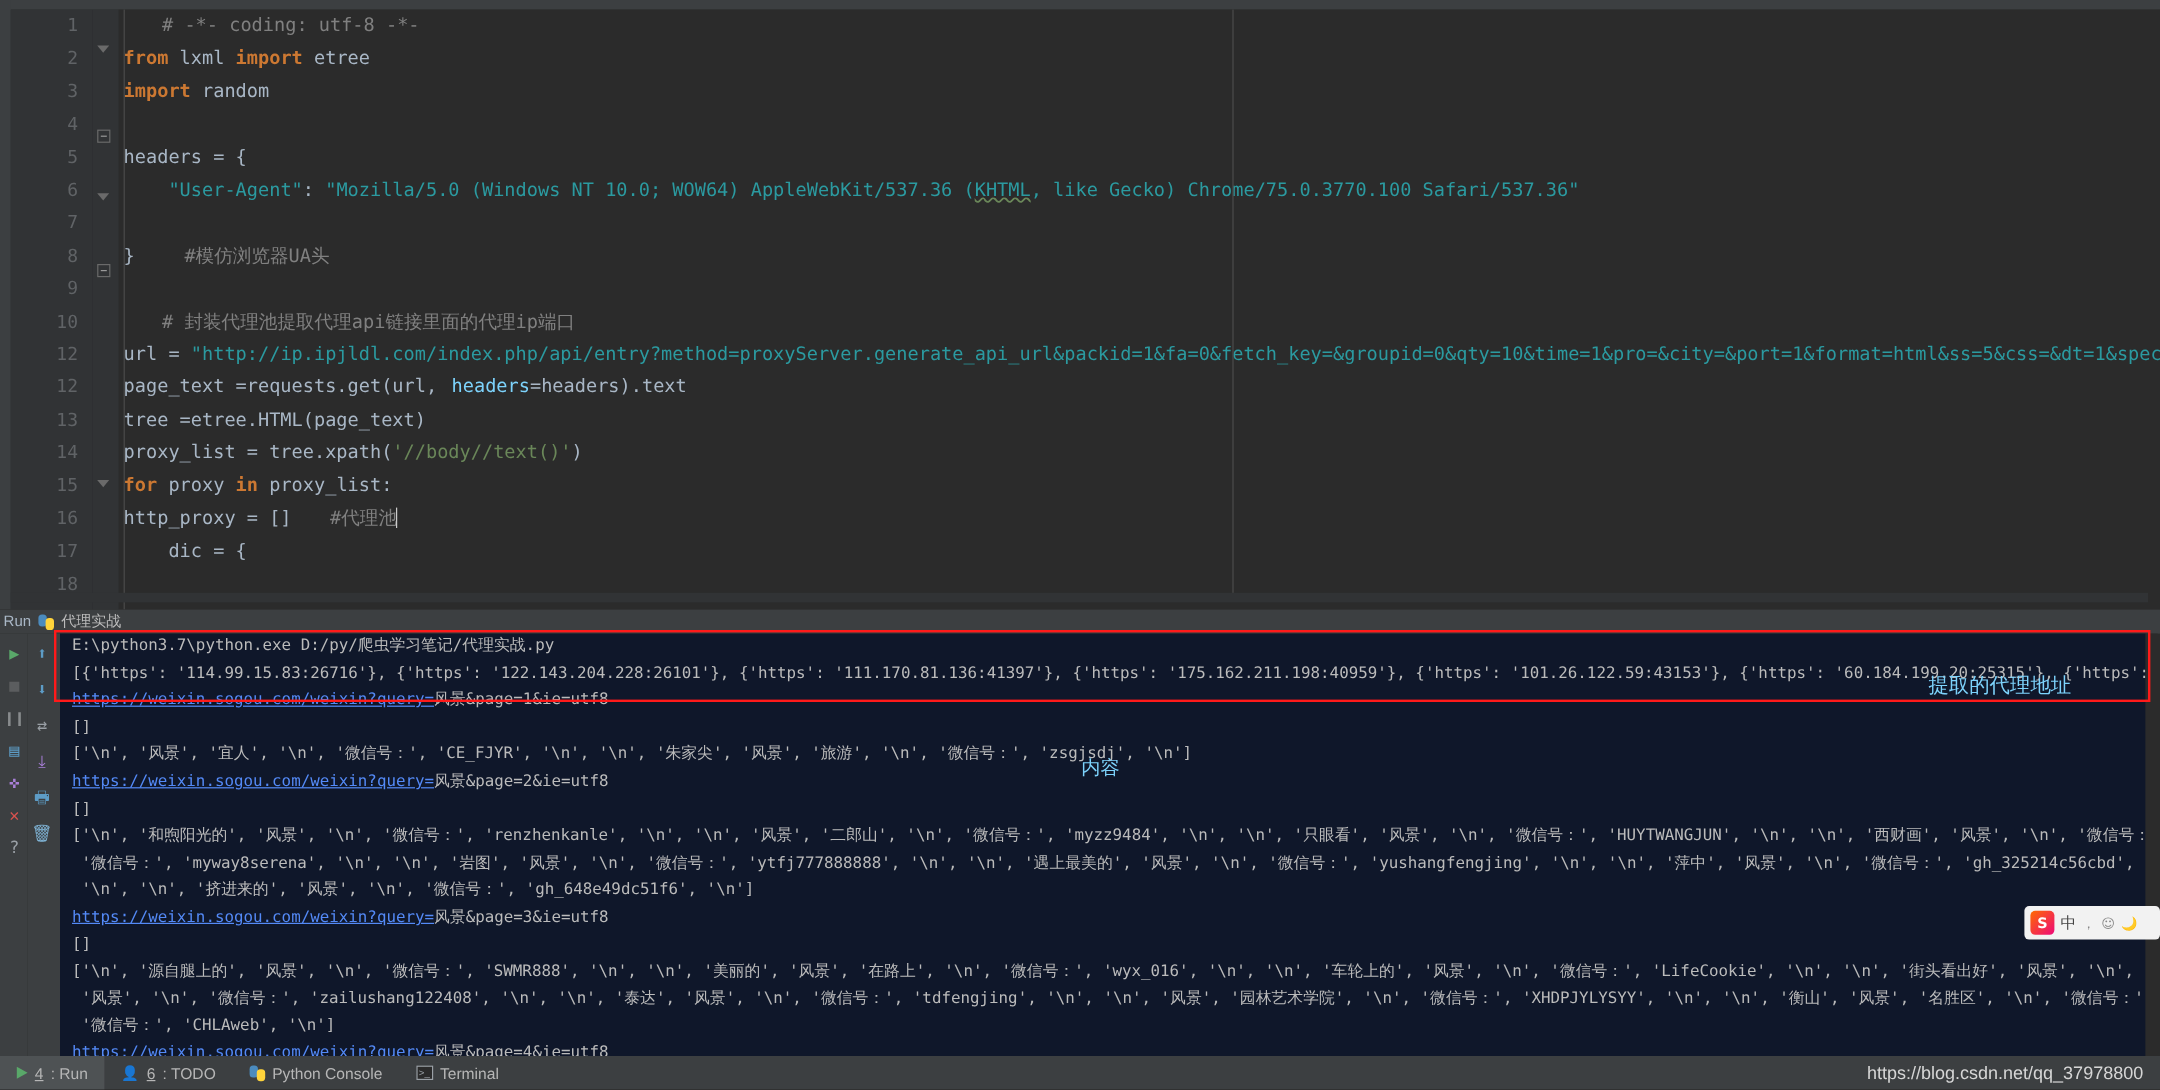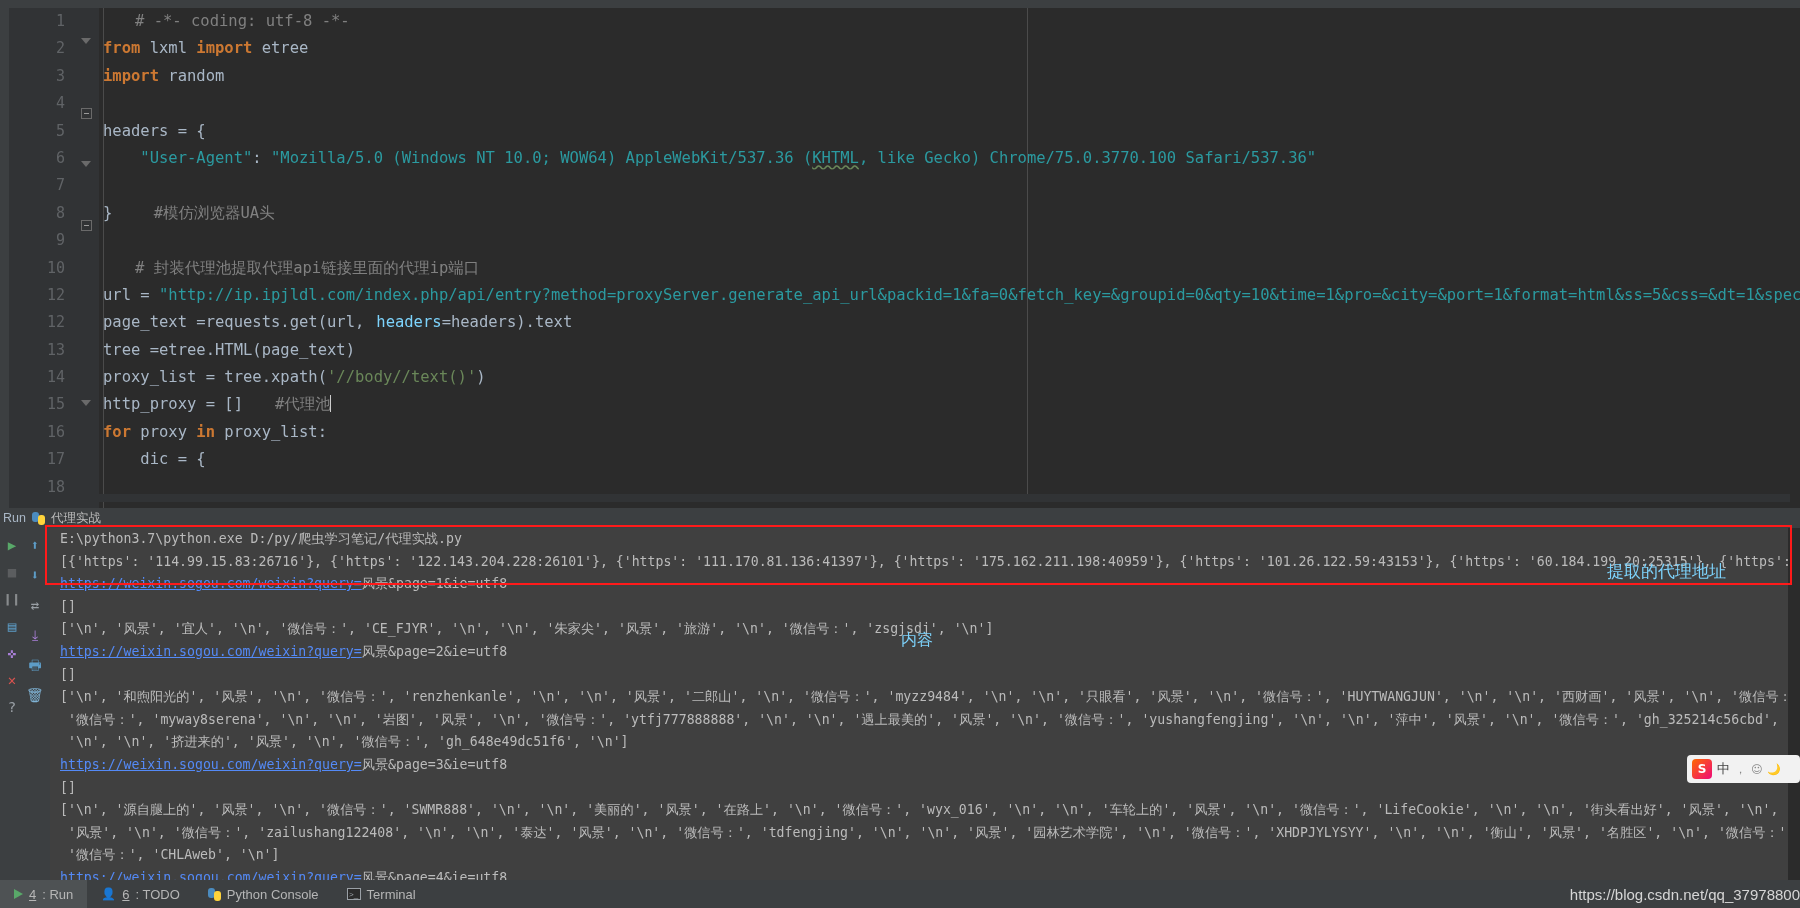--- a/index.html
+++ b/index.html
@@ -100,21 +100,21 @@
     background: #3c3f41;
   }
   .tb-icon {
     position: absolute; width: 18px; height: 18px; left: 3px;
     display: flex; align-items: center; justify-content: center;
     font-size: 14px; line-height: 1;
   }
 
   .console {
     position: absolute; left: 50px; top: 528px; right: 12px; height: 352px;
-    background: #404040; overflow: hidden;
+    background: #0f172a; overflow: hidden;
   }
   .con-line {
     white-space: pre; font-size: 13.2px; line-height: 22.6px;
     color: #bbbbbb; font-family: "DejaVu Sans Mono", monospace;
     padding-left: 10px;
   }
   .con-link {
     color: #548af7; text-decoration: underline; cursor: pointer;
   }
   .con-link-plain { color: #bbbbbb; }
@@ -142,21 +142,21 @@
     background: #3c3f41; display: flex; align-items: center;
     font-family: "Liberation Sans", sans-serif; font-size: 13px; color: #b6b6b6;
   }
   .sb-item {
     display: flex; align-items: center; gap: 6px; padding: 0 14px; height: 28px;
   }
   .sb-item.active { background: #4e5254; }
   .sb-underline { text-decoration: underline; }
   .sb-spacer { flex: 1; }
   .watermark {
-    color: #d6d6d6; font-size: 15px; 
+    color: #d6d6d6; font-size: 15px; padding-right: 14px;
     font-family: "Liberation Sans", sans-serif;
   }
   .tri-green {
     width: 0; height: 0; border-left: 9px solid #59a869;
     border-top: 5.5px solid transparent; border-bottom: 5.5px solid transparent;
   }
   .term-box {
     width: 14px; height: 12px; border: 1px solid #9aa0a6; position: relative;
     font-size: 8px; color: #9aa0a6; display: flex; align-items: center;
     justify-content: center; background: #2b2b2b;
@@ -244,22 +244,22 @@
         <div class="code-line"><span class="plain">headers = {</span></div>
         <div class="code-line"><span class="plain">    </span><span class="cstr">"User-Agent"</span><span class="plain">: </span><span class="cstr">"Mozilla/5.0 (Windows NT 10.0; WOW64) AppleWebKit/537.36 (</span><span class="cstr wavy">KHTML</span><span class="cstr">, like Gecko) Chrome/75.0.3770.100 Safari/537.36"</span></div>
         <div class="code-line"><span class="plain"></span></div>
         <div class="code-line"><span class="plain">} </span><span class="com">#模仿浏览器UA头</span></div>
         <div class="code-line"><span class="plain"></span></div>
         <div class="code-line"><span class="com"># 封装代理池提取代理api链接里面的代理ip端口</span></div>
         <div class="code-line"><span class="plain">url = </span><span class="cstr">"http://ip.ipjldl.com/index.php/api/entry?method=proxyServer.generate_api_url&amp;packid=1&amp;fa=0&amp;fetch_key=&amp;groupid=0&amp;qty=10&amp;time=1&amp;pro=&amp;city=&amp;port=1&amp;format=html&amp;ss=5&amp;css=&amp;dt=1&amp;specialTxt=3</span></div>
         <div class="code-line"><span class="plain">page_text =requests.get(url,</span><span class="kwarg">headers</span><span class="plain">=headers).text</span></div>
         <div class="code-line"><span class="plain">tree =etree.HTML(page_text)</span></div>
         <div class="code-line"><span class="plain">proxy_list = tree.xpath(</span><span class="str">'//body//text()'</span><span class="plain">)</span></div>
+        <div class="code-line"><span class="kw">for </span><span class="plain">proxy </span><span class="kw">in </span><span class="plain">proxy_list:</span></div>
         <div class="code-line"><span class="plain">http_proxy = []</span><span class="com">#代理池</span><span class="caret"></span></div>
-        <div class="code-line"><span class="kw">for </span><span class="plain">proxy </span><span class="kw">in </span><span class="plain">proxy_list:</span></div>
         <div class="code-line"><span class="plain">    dic = {</span></div>
       </div>
     <div class="vline-right"></div>
     <div class="editor-hscroll-track">
       
     </div>
   </div>
 
   <div class="run-header">
     <span>Run</span>

